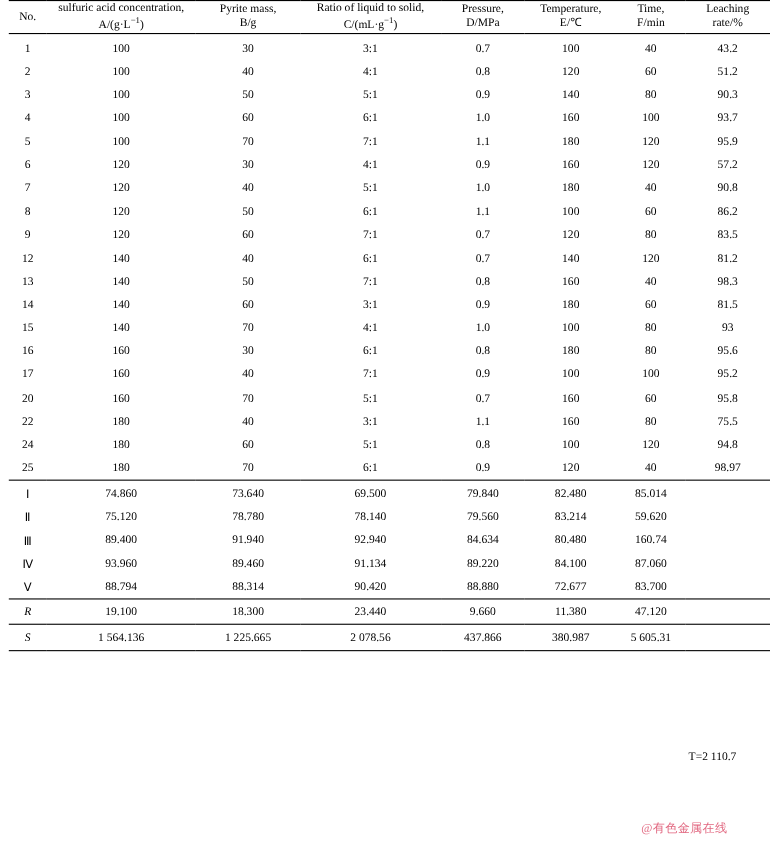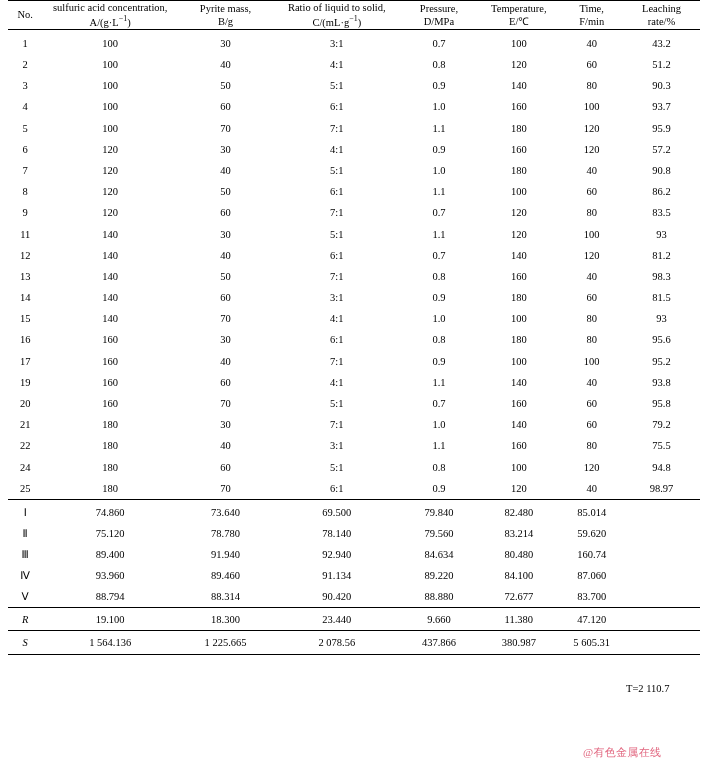--- a/index.html
+++ b/index.html
@@ -232,30 +232,20 @@
           <td>9</td>
           <td>120</td>
           <td>60</td>
           <td>7:1</td>
           <td>0.7</td>
           <td>120</td>
           <td>80</td>
           <td>83.5</td>
         </tr>
         <tr>
-          <td>11</td>
-          <td>140</td>
-          <td>30</td>
-          <td>5:1</td>
-          <td>1.1</td>
-          <td>120</td>
-          <td>100</td>
-          <td>93</td>
-        </tr>
-        <tr>
           <td>12</td>
           <td>140</td>
           <td>40</td>
           <td>6:1</td>
           <td>0.7</td>
           <td>140</td>
           <td>120</td>
           <td>81.2</td>
         </tr>
         <tr>
@@ -302,48 +292,28 @@
           <td>17</td>
           <td>160</td>
           <td>40</td>
           <td>7:1</td>
           <td>0.9</td>
           <td>100</td>
           <td>100</td>
           <td>95.2</td>
         </tr>
         <tr>
-          <td>19</td>
-          <td>160</td>
-          <td>60</td>
-          <td>4:1</td>
-          <td>1.1</td>
-          <td>140</td>
-          <td>40</td>
-          <td>93.8</td>
-        </tr>
-        <tr>
           <td>20</td>
           <td>160</td>
           <td>70</td>
           <td>5:1</td>
           <td>0.7</td>
           <td>160</td>
           <td>60</td>
           <td>95.8</td>
-        </tr>
-        <tr>
-          <td>21</td>
-          <td>180</td>
-          <td>30</td>
-          <td>7:1</td>
-          <td>1.0</td>
-          <td>140</td>
-          <td>60</td>
-          <td>79.2</td>
         </tr>
         <tr>
           <td>22</td>
           <td>180</td>
           <td>40</td>
           <td>3:1</td>
           <td>1.1</td>
           <td>160</td>
           <td>80</td>
           <td>75.5</td>

